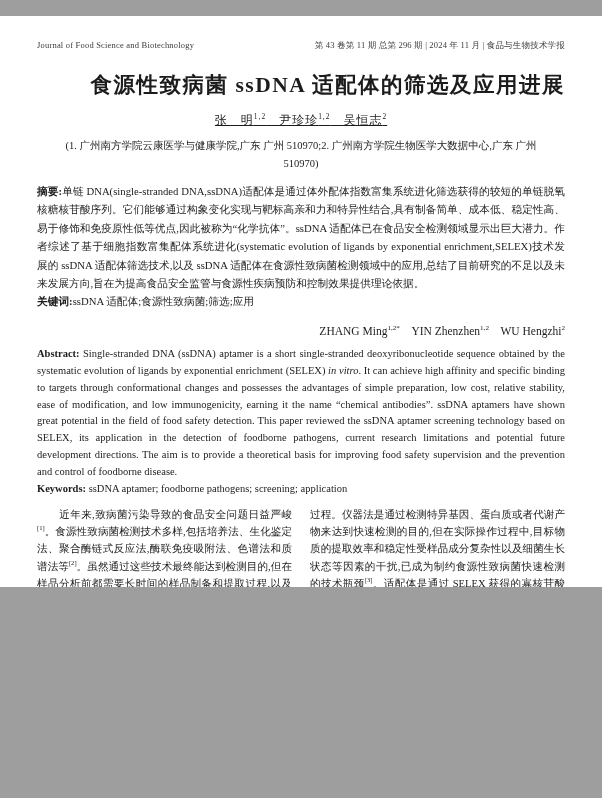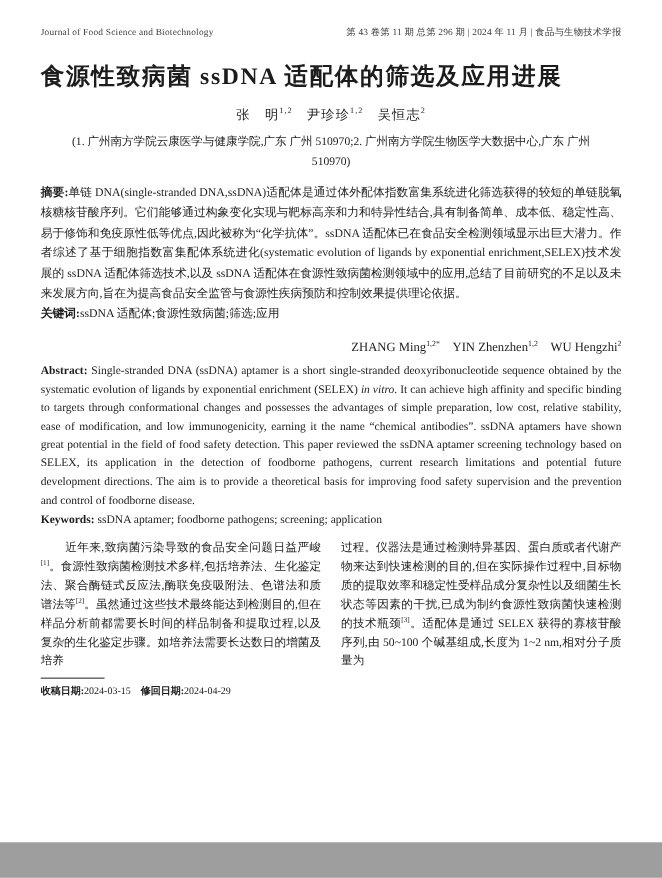--- a/index.html
+++ b/index.html
@@ -1,28 +1,28 @@
 <!DOCTYPE html>
 <html><head>
 <meta charset="utf-8">
 <style>
   * { margin:0; padding:0; box-sizing:border-box; }
   html,body { background:#9e9e9e; }
   .page {
-    width:602px; height:766px; margin:0 auto; background:#ffffff;
+    width:602px; height:571px; margin:16px auto; background:#ffffff;
     padding:24px 37px 0; overflow:hidden; position:relative;
     font-family:"Liberation Serif","DejaVu Serif",serif; color:#1c1c1c;
   }
   .running-head { display:flex; justify-content:space-between; align-items:baseline;
     font-size:8.5px; color:#3a3a3a; letter-spacing:0.2px; }
   .doi-row { display:flex; justify-content:space-between; align-items:baseline;
     font-size:9.5px; margin-top:15px; color:#222; }
-  .title-cn { text-align:left; font-size:21.5px; font-weight:700; margin-top:18px;
+  .title-cn { text-align:right; font-size:21.5px; font-weight:700; margin-top:18px;
     letter-spacing:1.5px; }
-  .authors-cn { text-align:center; font-size:12px; margin-top:13px; letter-spacing:1px; }
+  .authors-cn { text-align:center; font-size:12px; margin-top:13px; letter-spacing:1px;text-decoration:underline; }
   .affil-cn { text-align:center; font-size:10.5px; margin-top:8px; line-height:18px;
     padding:0 18px; }
   .abstract-block { margin-top:9px; }
   .abstract-cn { font-size:10.7px; line-height:18.4px; text-align:justify; }
   .keywords-cn { font-size:10.7px; line-height:18.4px; text-align:justify; }
   .title-en { text-align:center; font-size:14.5px; margin-top:13px; letter-spacing:0.2px; }
   .authors-en { text-align:right; font-size:11.5px; margin-top:13px; }
   .affil-en { text-align:center; font-size:10.4px; line-height:19px; margin-top:5px; }
   .abstract-en { margin-top:7px; font-size:10.5px; line-height:16.9px; text-align:justify; }
   .keywords-en { font-size:10.5px; line-height:16.9px; text-align:justify; }

